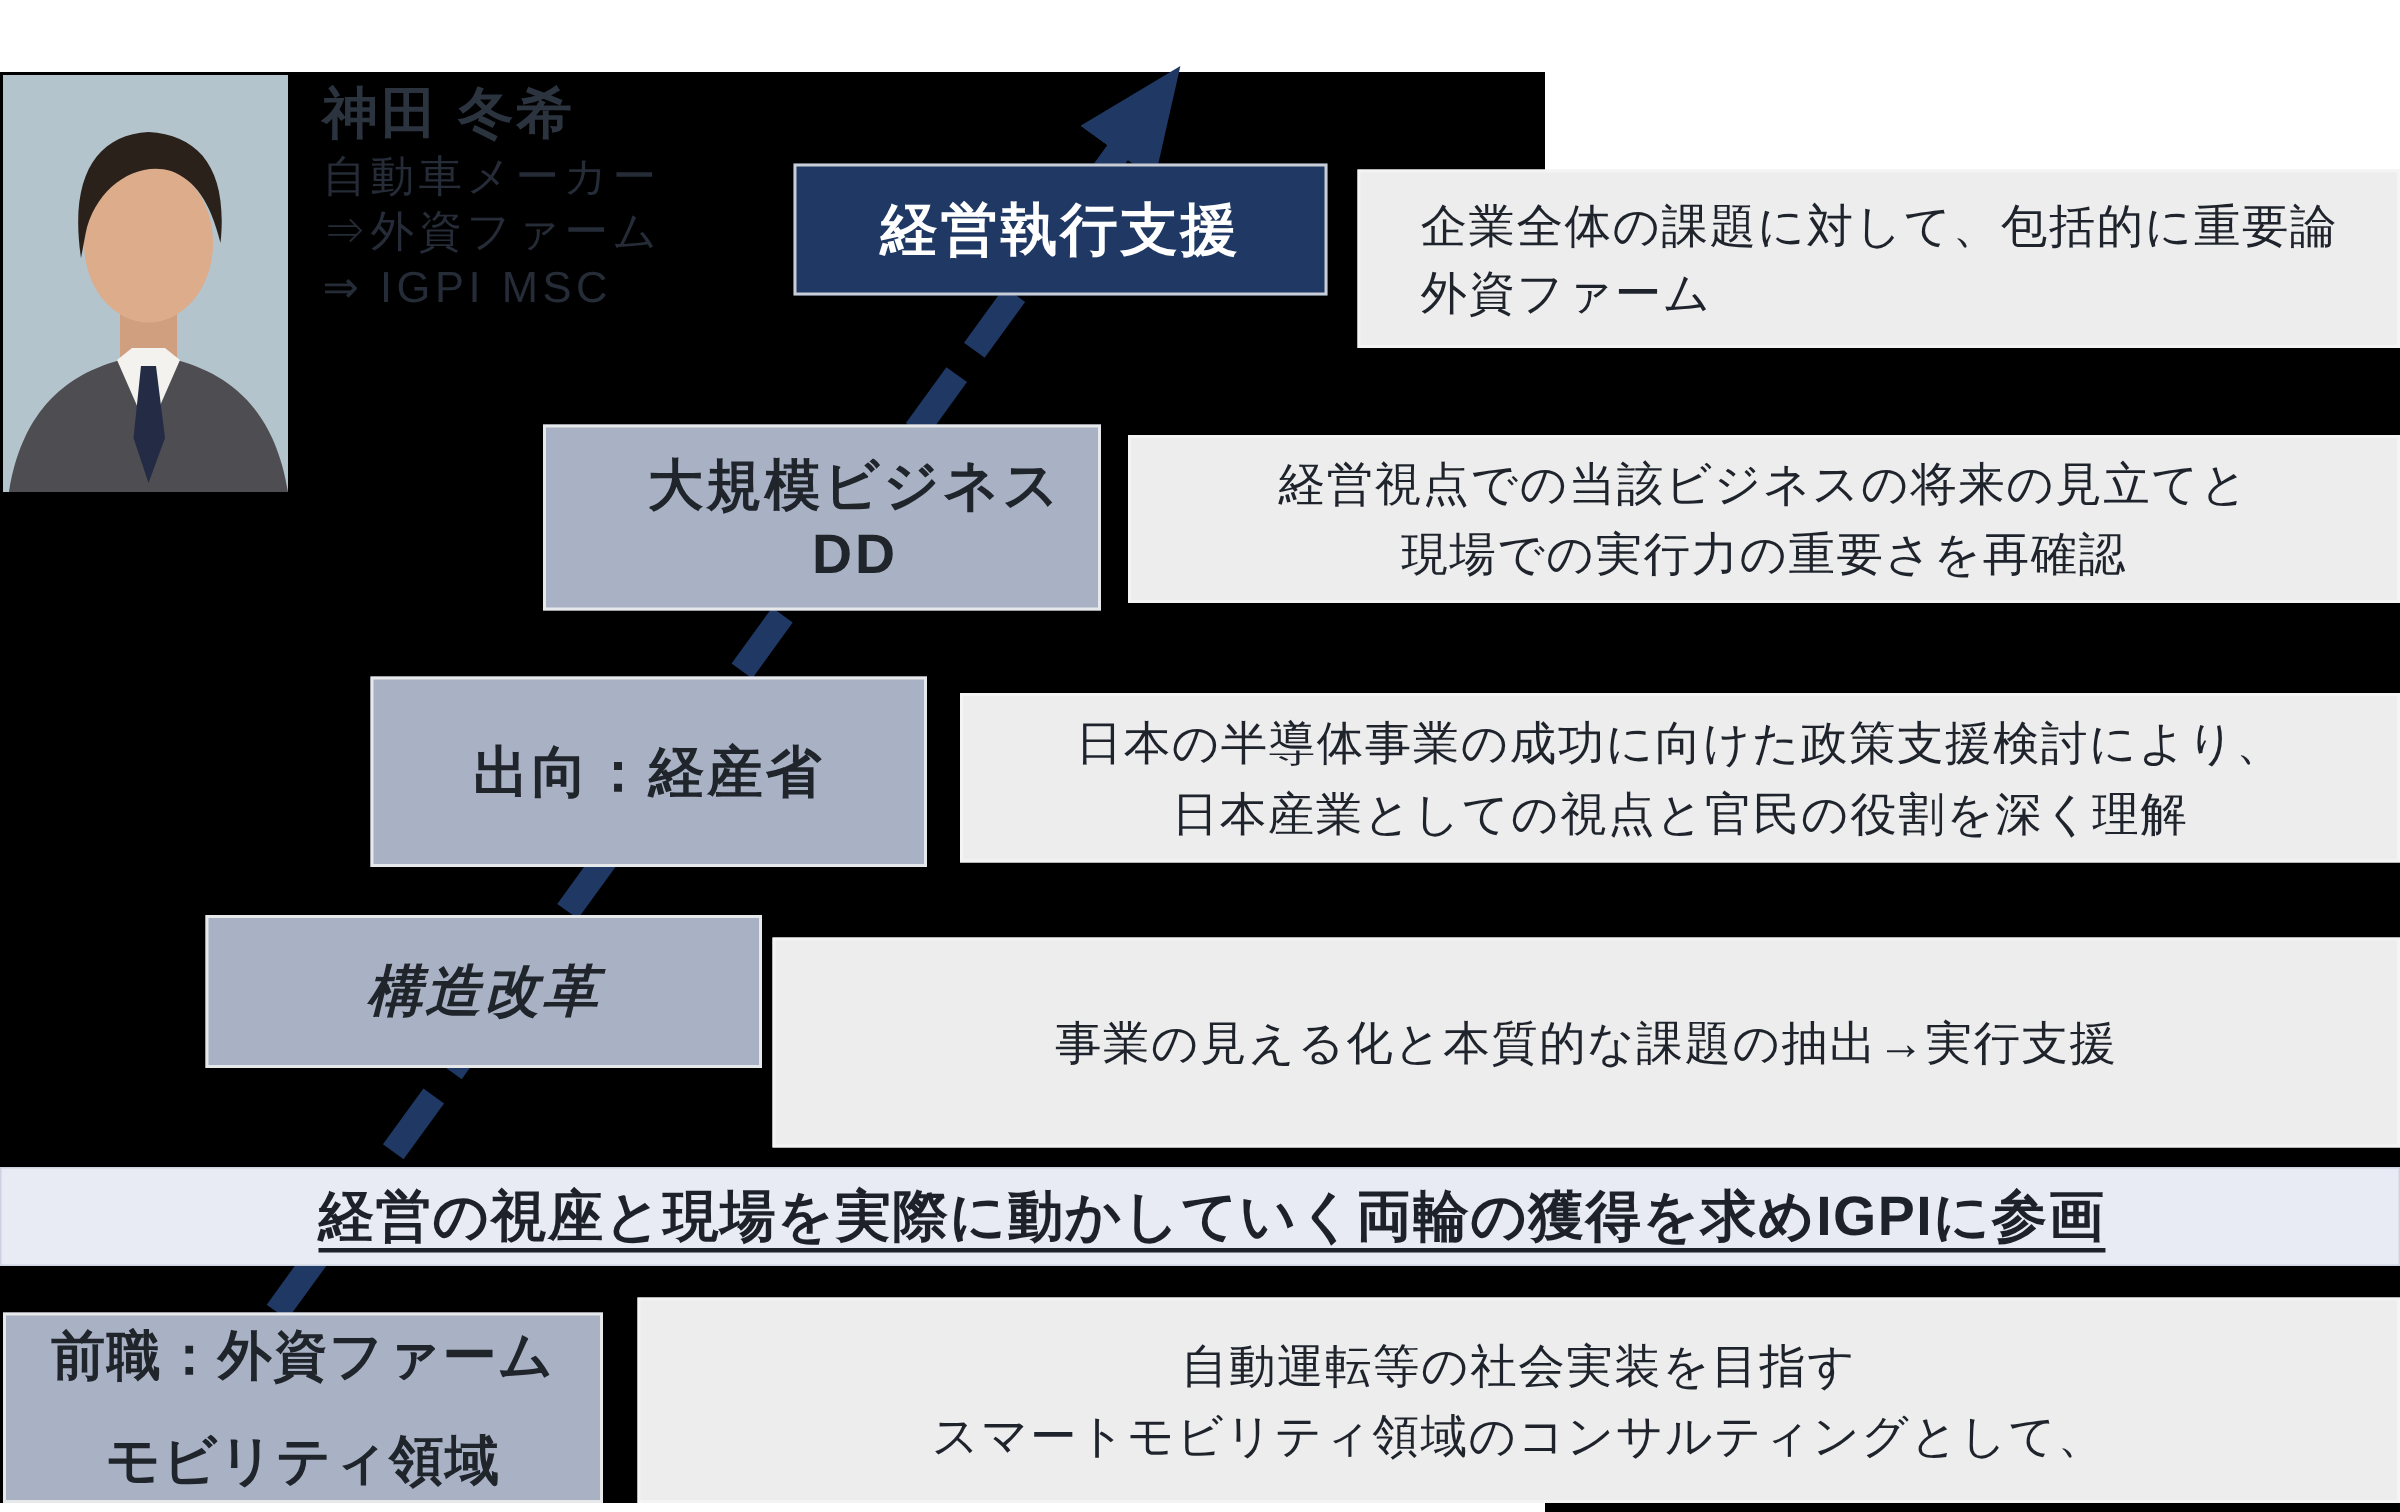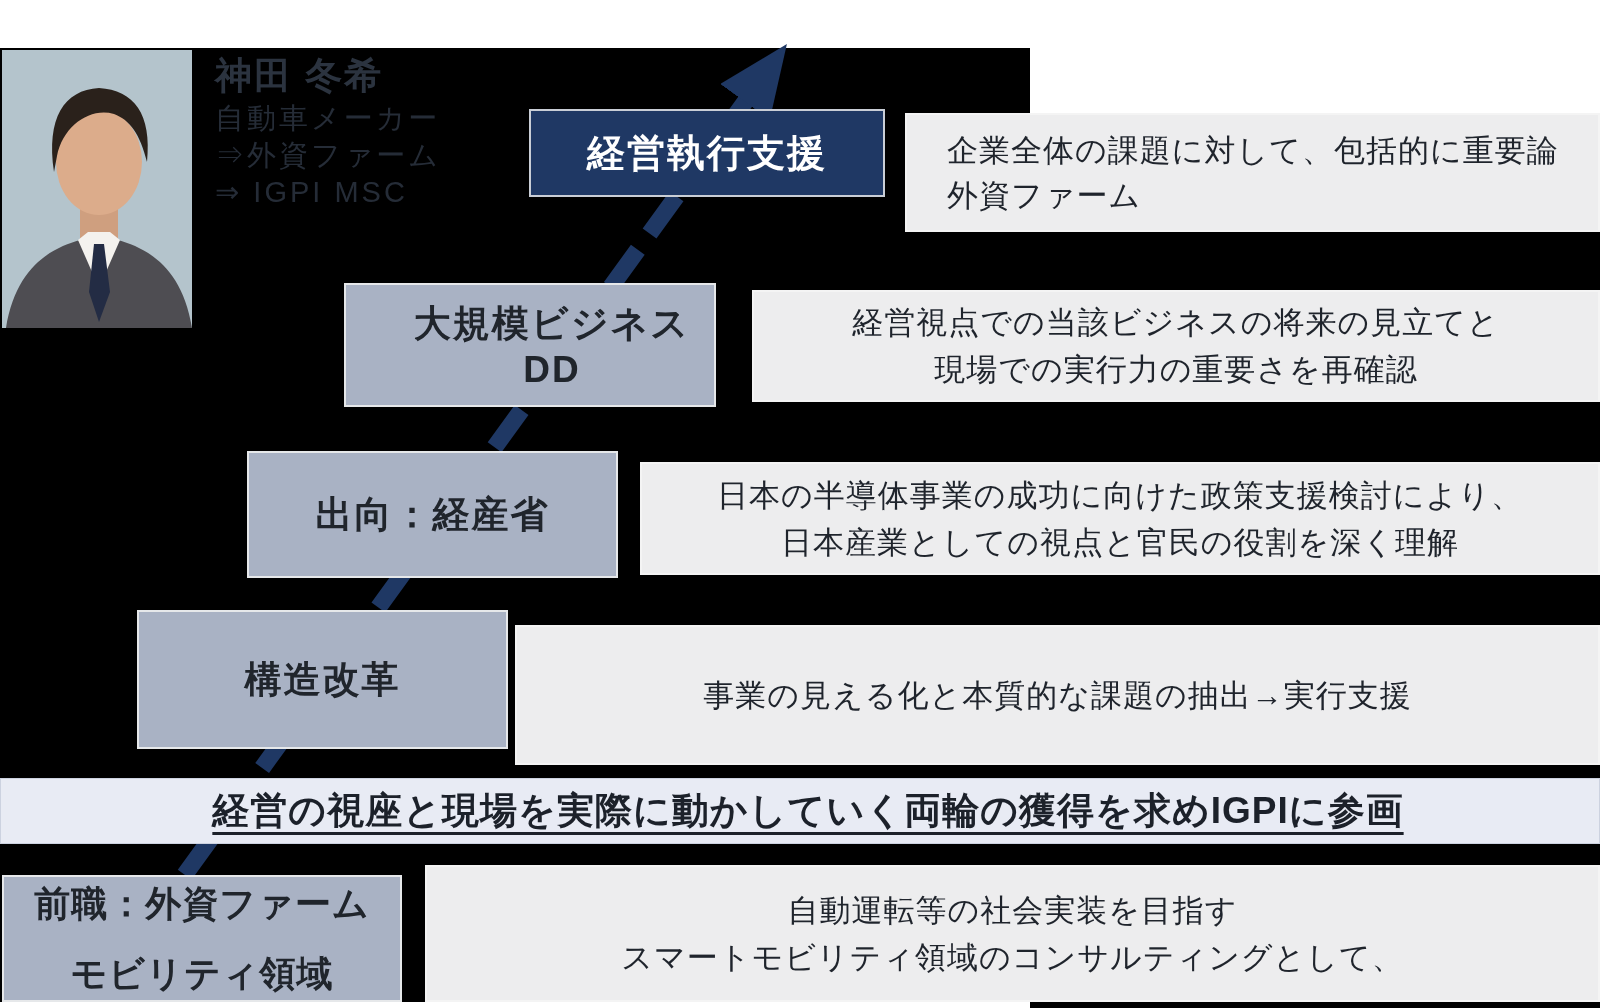--- a/index.html
+++ b/index.html
@@ -33,25 +33,25 @@
   .desc-box{
     position:absolute;z-index:3;background:#ededee;border:2px solid #f4f4f4;
     display:flex;flex-direction:column;align-items:center;justify-content:center;
     font-size:31px;font-weight:500;color:#1f242c;line-height:47px;text-align:center;letter-spacing:1px;
   }
   .desc-box.left-align{align-items:flex-start;padding-left:40px;text-align:left;line-height:45px;}
 
   
   #step1-label{left:529px;top:109px;width:356px;height:88px;}
   #step1-desc {left:905px;top:113px;width:695px;height:119px;}
-  #step2-label{left:344px;top:283px;width:372px;height:124px;padding-left:44px;}
+  #step2-label{left:362px;top:283px;width:372px;height:124px;padding-left:44px;}
   #step2-desc {left:752px;top:290px;width:848px;height:112px;}
   #step3-label{left:247px;top:451px;width:371px;height:127px;}
   #step3-desc {left:640px;top:462px;width:960px;height:113px;}
-  #step4-label{left:137px;top:610px;width:371px;height:139px;}
+  #step4-label{left:137px;top:610px;width:371px;height:102px;font-style:italic;}
   #step4-desc {left:515px;top:625px;width:1085px;height:140px;}
 
   .banner{
     position:absolute;left:0;top:778px;width:1600px;height:66px;z-index:3;
     background:#e8ebf4;border:1px solid #ccd2e0;
     display:flex;align-items:center;justify-content:center;
     font-size:37px;font-weight:700;color:#1c212a;letter-spacing:1px;
   }
   .banner .banner-text{
     text-decoration:underline;text-decoration-thickness:3px;text-underline-offset:9px;margin-left:16px;

